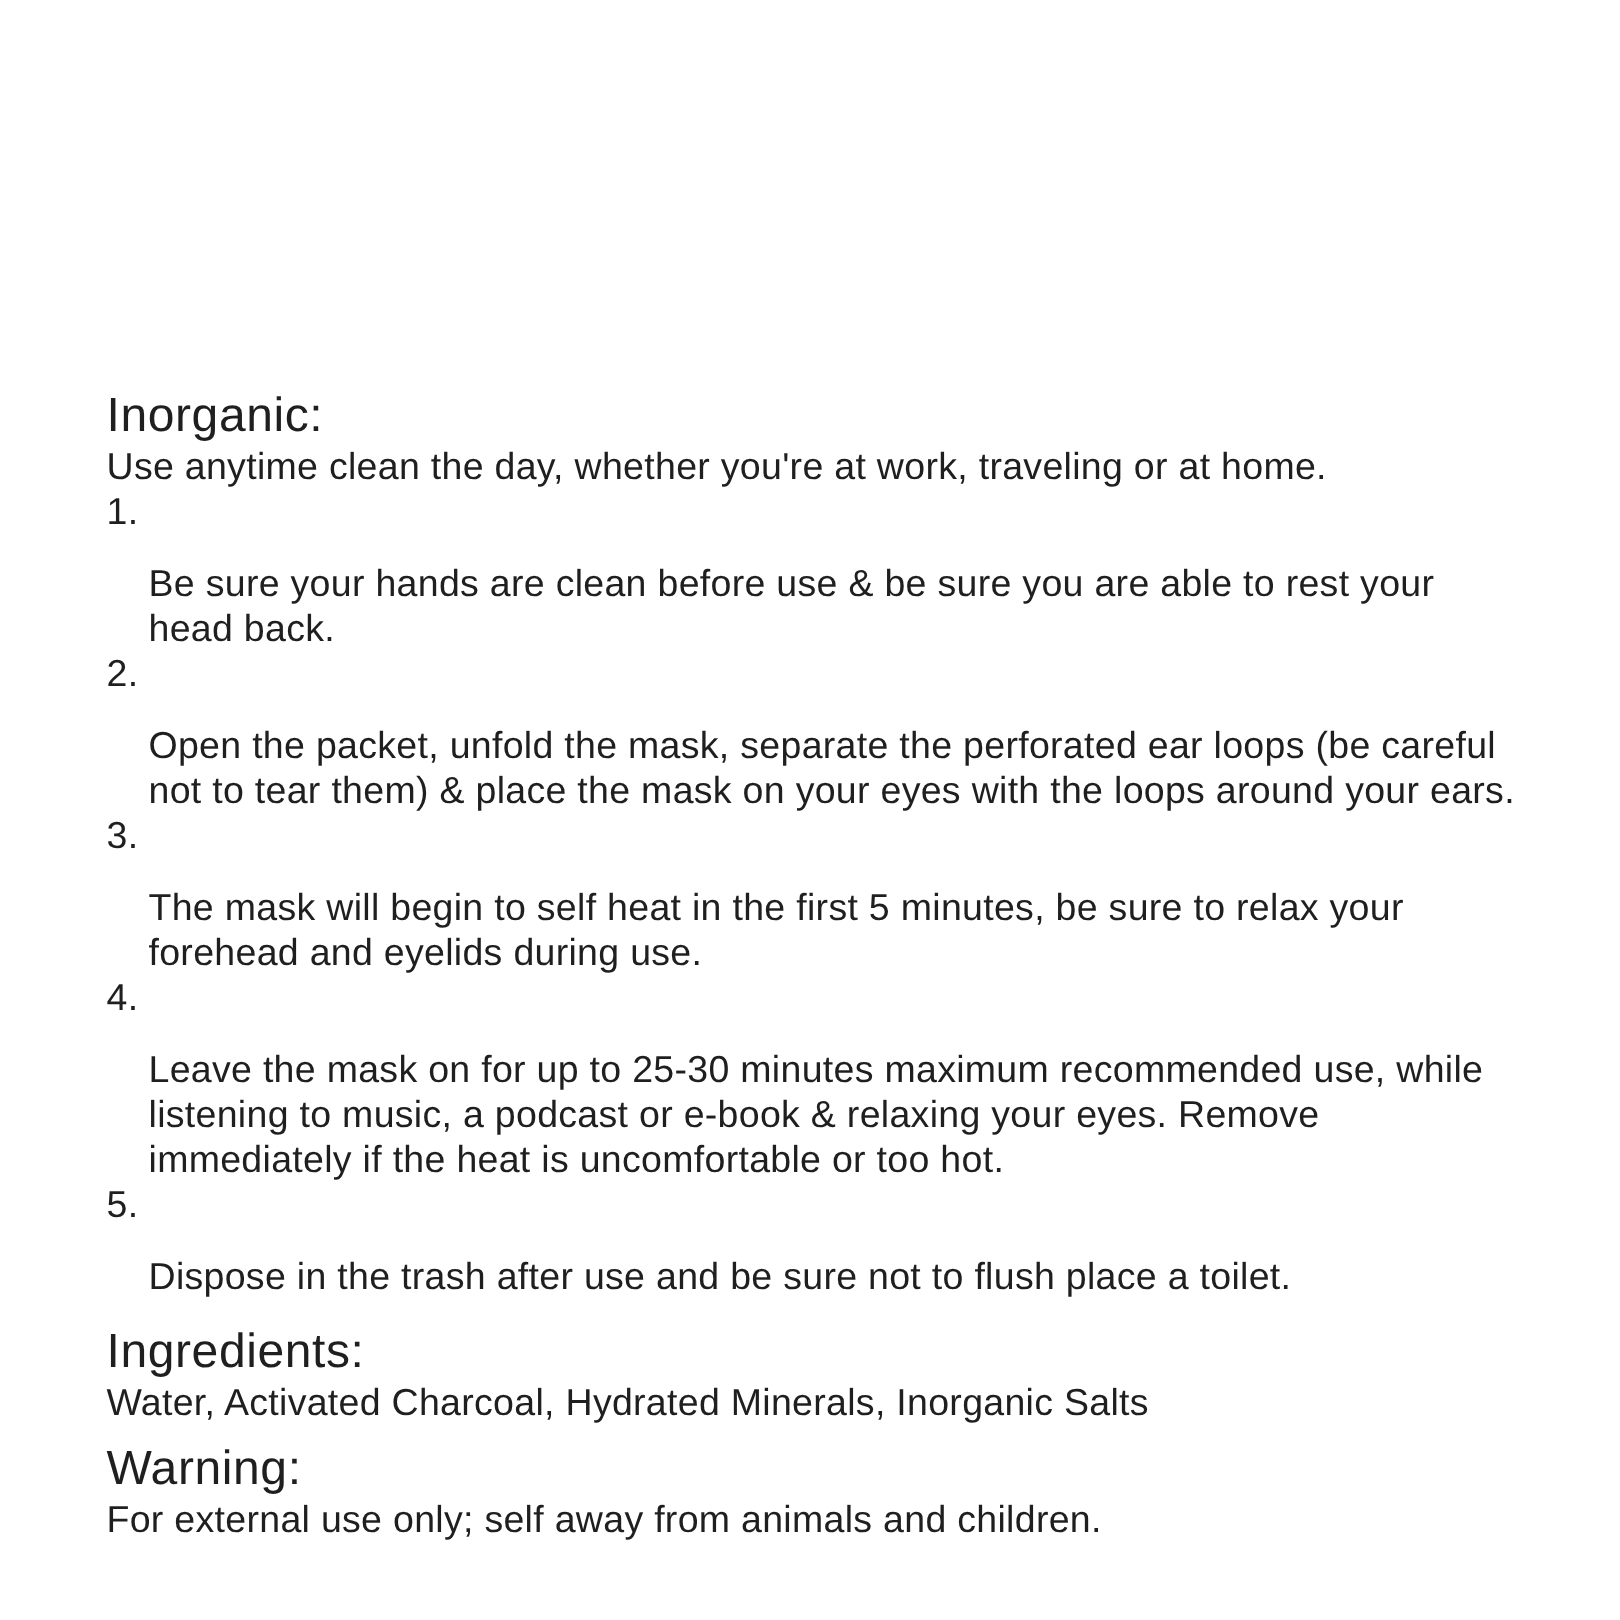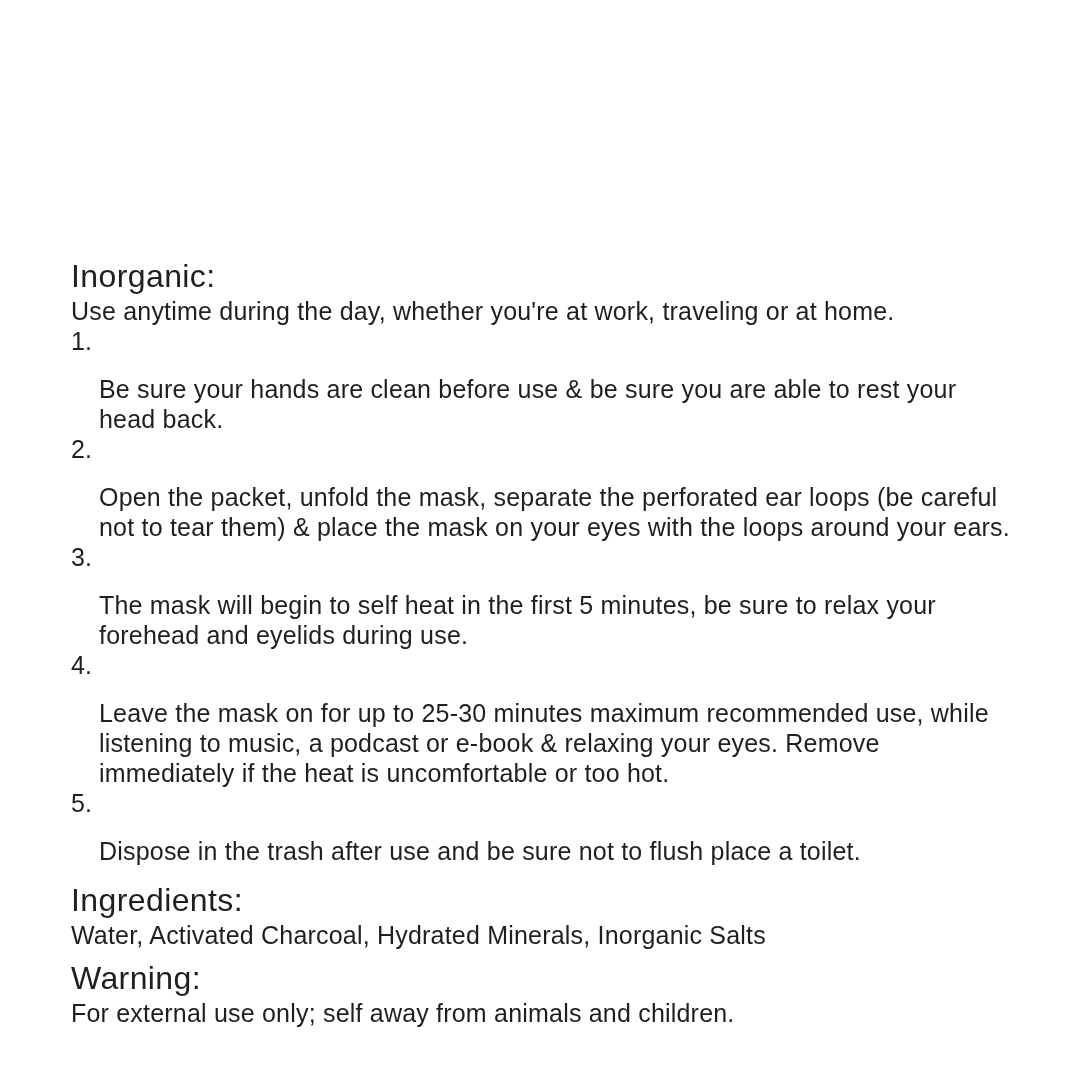--- a/index.html
+++ b/index.html
@@ -61,21 +61,21 @@
     margin-top: 8px;
   }
 </style>
 </head>
 <body>
 
 <main class="label-content">
 
   <section>
     <h2 class="section-heading">Inorganic:</h2>
-    <p class="body-text">Use anytime during the day, whether you're at work, traveling or at home.</p>
+    <p class="body-text">Use anytime clean the day, whether you're at work, traveling or at home.</p>
     <ol class="directions-list">
       <li class="directions-item">
         <span class="item-number">1.</span>
         <span class="item-text">Be sure your hands are clean before use &amp; be sure you are able to rest your head back.</span>
       </li>
       <li class="directions-item">
         <span class="item-number">2.</span>
         <span class="item-text">Open the packet, unfold the mask, separate the perforated ear loops (be careful not to tear them) &amp; place the mask on your eyes with the loops around your ears.</span>
       </li>
       <li class="directions-item">

